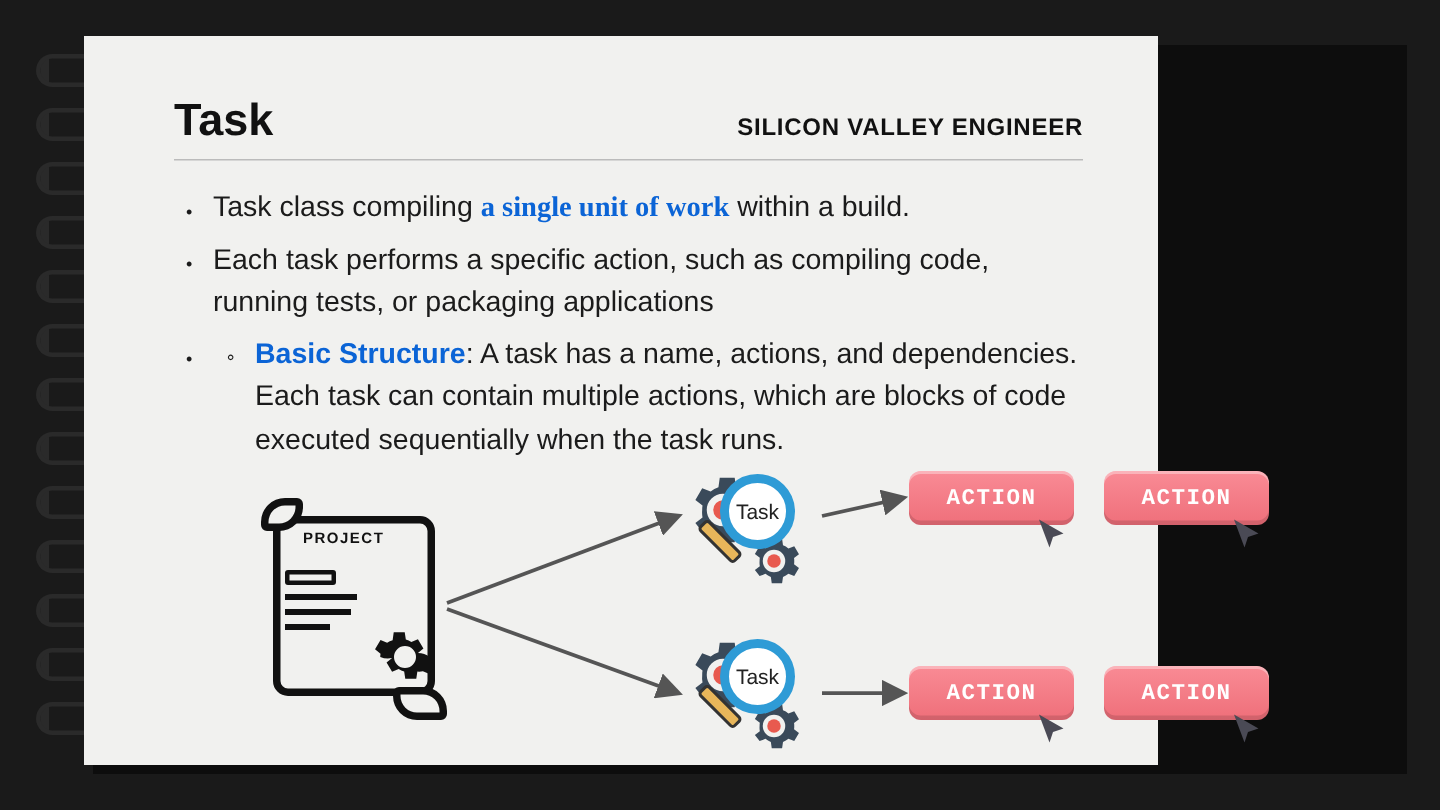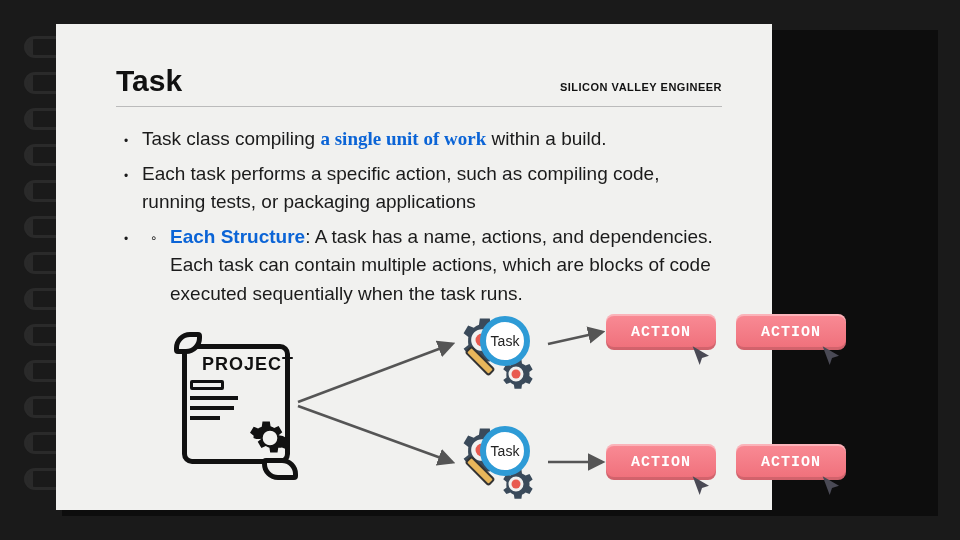--- a/index.html
+++ b/index.html
@@ -32,21 +32,21 @@
   }
   .ring::after{
     content:""; position:absolute; right:-6px; top:3px;
     width:10px; height:10px; border-radius:50%;
     background:#1a1a1a;
   }
   
   .hdr { display:flex; justify-content:space-between; align-items:baseline;
          border-bottom:1px solid #bbb; padding-bottom:8px; margin-bottom:18px;}
   .title { font-size:30px; font-weight:700; color:#111; }
-  .brand { font-size:11px; font-weight:800; letter-spacing:.5px; color:#111;}
+  .brand { font-size:16px; font-weight:800; letter-spacing:.5px; color:#111;}
   
   ul.top { list-style: none; font-size:19px; line-height:1.5; color:#1b1b1b; padding-left:26px;}
   ul.top > li { position:relative; margin-bottom:6px;}
   ul.top > li::before{ content:"•"; position:absolute; left:-18px; font-size:12px; top:7px;}
   ul.sub { list-style:none; padding-left:28px; margin-top:4px;}
   ul.sub > li { position:relative; }
   ul.sub > li::before{ content:"∘"; position:absolute; left:-20px; font-size:12px; top:6px;}
   .em { color:#0b64d6; font-weight:700;font-family:Liberation Serif, serif; }
   .em2 { color:#0b64d6; font-weight:700; }
   
@@ -62,21 +62,21 @@
     border:5px solid #111; border-radius:16px 4px 16px 4px;
     background:#f1f1ef;
   }
   .proj .curl-bot{
     position:absolute; right:-2px; bottom:-6px; width:36px; height:22px;
     border:5px solid #111; border-radius:4px 16px 4px 16px;
     background:#f1f1ef;
   }
   .proj .label{
     position:absolute; left:14px; top:20px;
-    font-weight:900; font-size:18px; letter-spacing:1px;padding-left:12px;
+    font-weight:900; font-size:10px; letter-spacing:1px;padding-left:12px;
   }
   .proj .lines{ position:absolute; left:14px; top:46px;}
   .proj .lines i{ display:block; height:4px; background:#111; margin-bottom:6px;}
   .proj .lines i:nth-child(1){width:34px;height:10px;border:3px solid #111;background:transparent;border-radius:2px;}
   .proj .lines i:nth-child(2){width:48px;}
   .proj .lines i:nth-child(3){width:44px;}
   .proj .lines i:nth-child(4){width:30px;}
   .proj .gear{ position:absolute; right:4px; bottom:14px;}
   
   .gear svg, .taskicon svg { display:block; }
@@ -152,21 +152,21 @@
   <ul class="top">
     <li>
       <span>Task class compiling </span><span class="em">a single unit of work</span><span> within a build.</span>
     </li>
     <li>
       <span>Each task performs a specific action, such as compiling code, running tests, or packaging applications</span>
     </li>
     <li>
       <ul class="sub">
         <li>
-          <span class="em2">Each Structure</span><span>: A task has a name, actions, and dependencies. Each task can contain multiple actions, which are blocks of code executed sequentially when the task runs.</span>
+          <span class="em2">Basic Structure</span><span>: A task has a name, actions, and dependencies. Each task can contain multiple actions, which are blocks of code executed sequentially when the task runs.</span>
         </li>
       </ul>
     </li>
   </ul>
 
   <div class="diagram">
 
     <svg class="arrows">
       <defs>
         <marker id="ah" viewBox="0 0 10 10" refX="8" refY="5" markerWidth="7" markerHeight="7" orient="auto">

